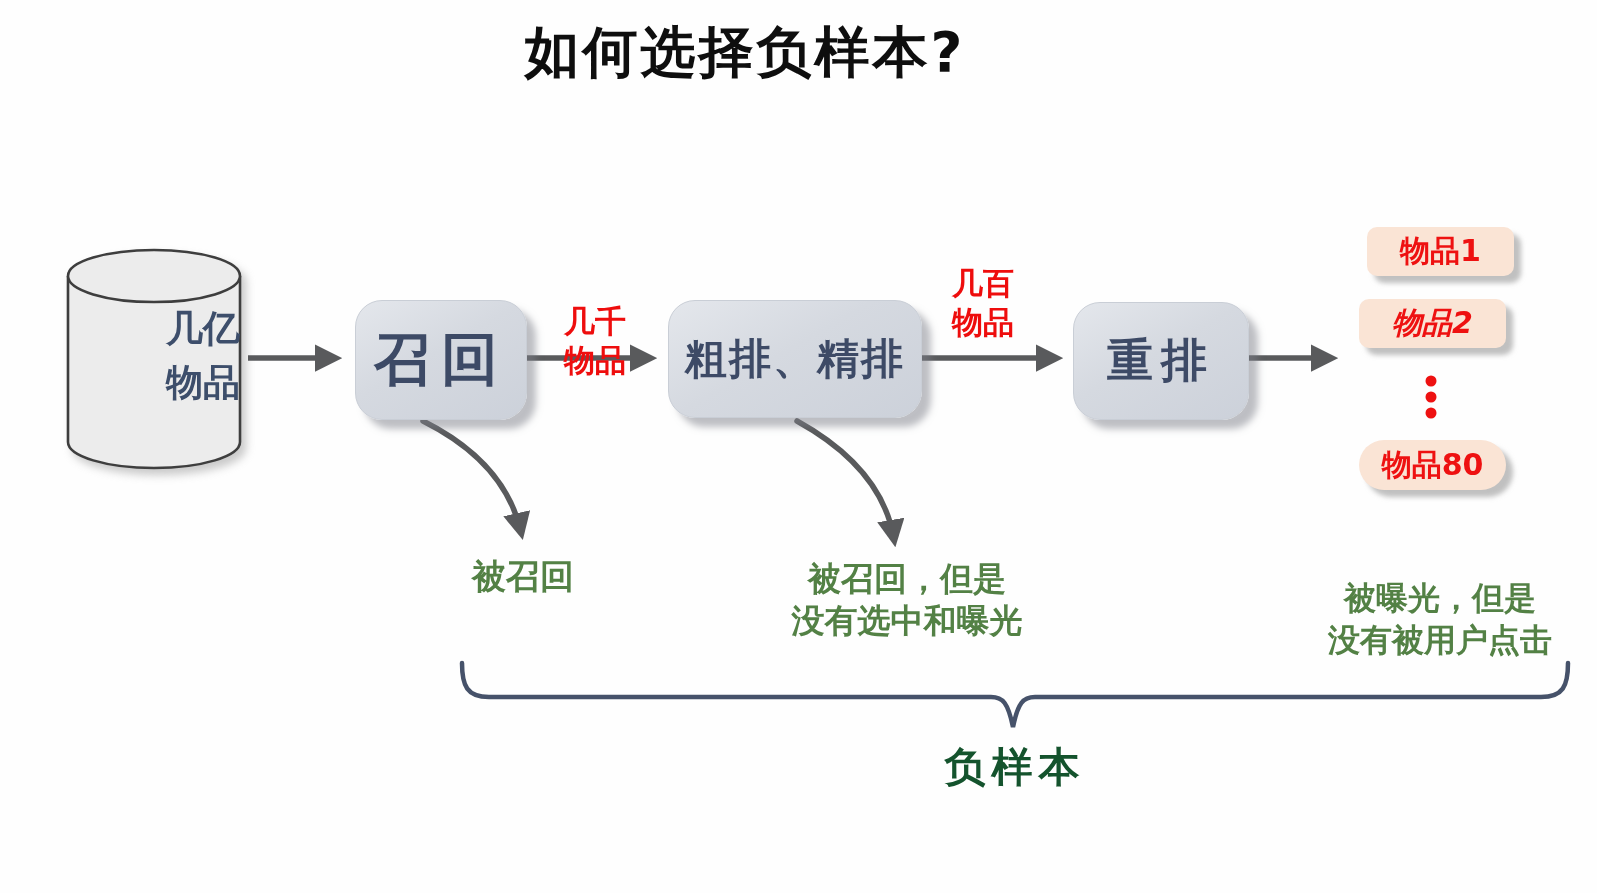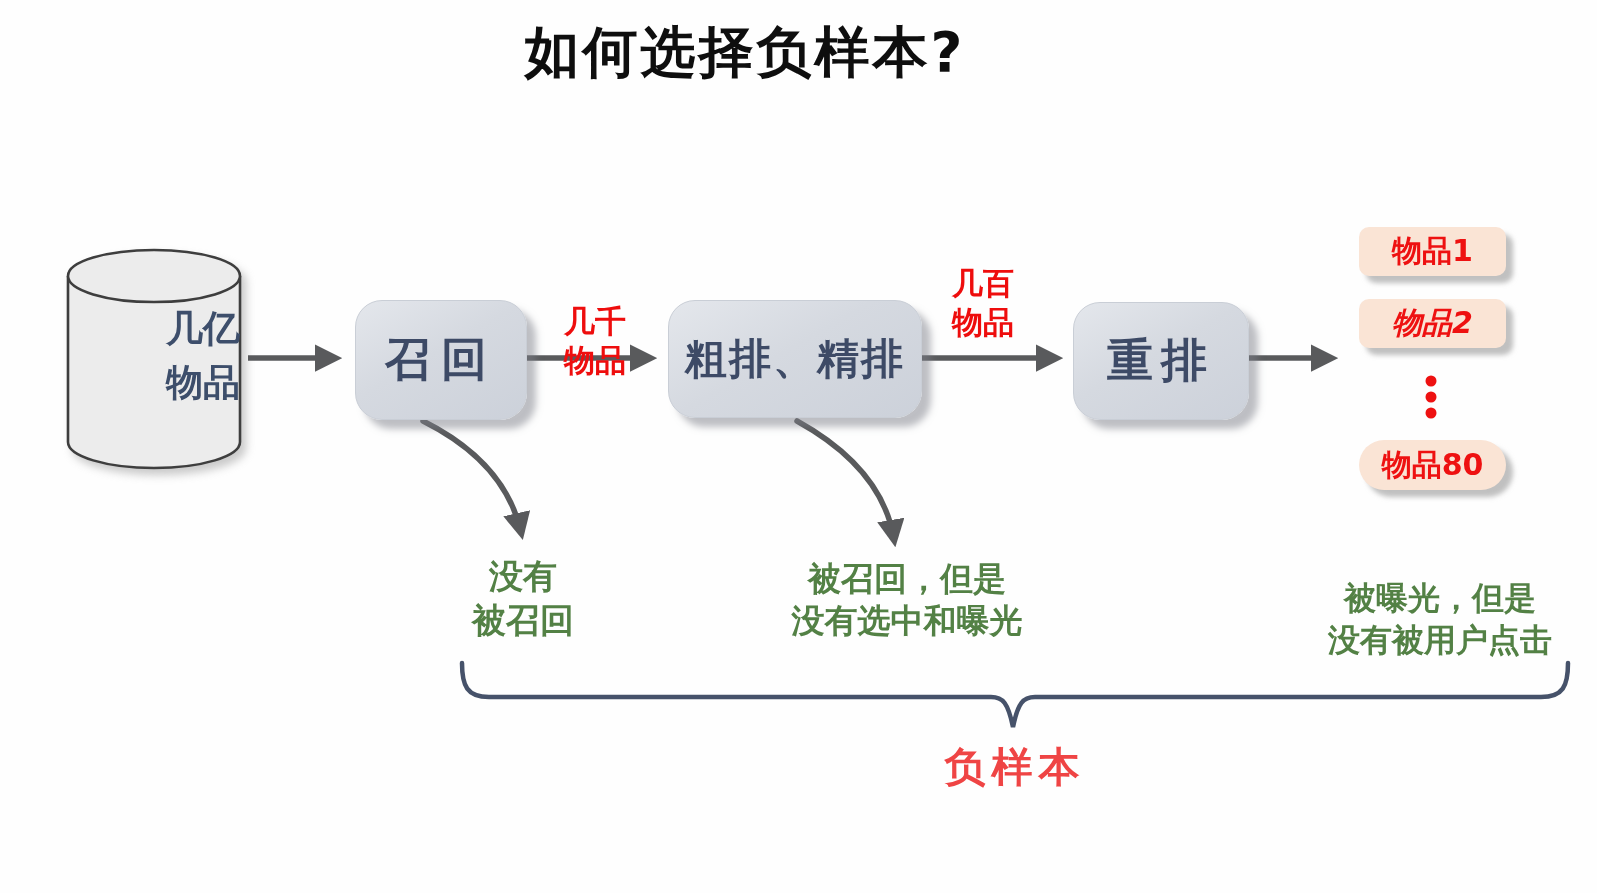--- a/index.html
+++ b/index.html
@@ -16,48 +16,48 @@
     left:68px;top:302px;width:172px;text-align:right;
     font-size:37px;line-height:54px;font-weight:700;color:#3d4e6b;
   }
   .stage-box{
     background:linear-gradient(150deg,#e4e7ec 0%,#d5d9e0 45%,#ccd1da 100%);
     border:1px solid #c9ced6;border-radius:27px;
     box-shadow:9px 9px 7px rgba(125,128,138,0.5);
     display:flex;align-items:center;justify-content:center;
     color:#3d4a66;font-weight:700;
   }
-  .stage-recall{left:355px;top:300px;width:170px;height:118px;font-size:46px;letter-spacing:10px;text-align:right;}
+  .stage-recall{left:355px;top:300px;width:170px;height:118px;font-size:57px;letter-spacing:10px;text-align:right;}
   .stage-rank{left:668px;top:300px;width:252px;height:116px;font-size:42px;letter-spacing:2px;}
   .stage-rerank{left:1073px;top:302px;width:174px;height:116px;font-size:46px;letter-spacing:8px;}
   .edge-label{
     width:130px;text-align:center;color:#ee0d0d;font-weight:700;
     font-size:31px;line-height:39px;
   }
   .edge-label-1{left:530px;top:266px;margin-top:36px;}
   .edge-label-2{left:918px;top:264px;}
   .item-box{
     left:1359px;width:147px;height:49px;
     background:#fae4d5;border-radius:10px;
     box-shadow:7px 7px 5px rgba(150,150,150,0.6);
     display:flex;align-items:center;justify-content:center;
     color:#ee1111;font-weight:700;font-size:30px;
   }
-  .item-1{top:227px;}
+  .item-1{top:227px;margin-left:8px;}
   .item-2{top:299px;font-style:italic;}
   .item-80{top:440px;height:50px;border-radius:25px;}
   .green-note{
     text-align:center;color:#538145;font-weight:700;
   }
   .note-a{left:413px;top:554px;width:220px;font-size:34px;line-height:44px;}
   .note-b{left:757px;top:558px;width:300px;font-size:33px;line-height:42px;}
   .note-c{left:1290px;top:577px;width:300px;font-size:32px;line-height:42px;}
   .brace-label{
     left:895px;top:740px;width:240px;text-align:center;
-    font-size:41px;font-weight:700;color:#ef4444;letter-spacing:6px;
+    font-size:41px;font-weight:700;color:#14532d;letter-spacing:6px;
   }
   svg{position:absolute;left:0;top:0;}
   .shadowed{filter:drop-shadow(5px 6px 4px rgba(140,140,140,0.45));}
 </style>
 </head>
 <body>
 
 <div class="canvas">
 
   <svg width="1597" height="893" viewBox="0 0 1597 893">
@@ -121,21 +121,20 @@
     <span>物品1</span>
   </div>
   <div class="abs item-box item-2">
     <span>物品2</span>
   </div>
   <div class="abs item-box item-80">
     <span>物品80</span>
   </div>
 
   <div class="abs green-note note-a">
-    <div>没有</div>
     <div>被召回</div>
   </div>
   <div class="abs green-note note-b">
     <div>被召回，但是</div>
     <div>没有选中和曝光</div>
   </div>
   <div class="abs green-note note-c">
     <div>被曝光，但是</div>
     <div>没有被用户点击</div>
   </div>

